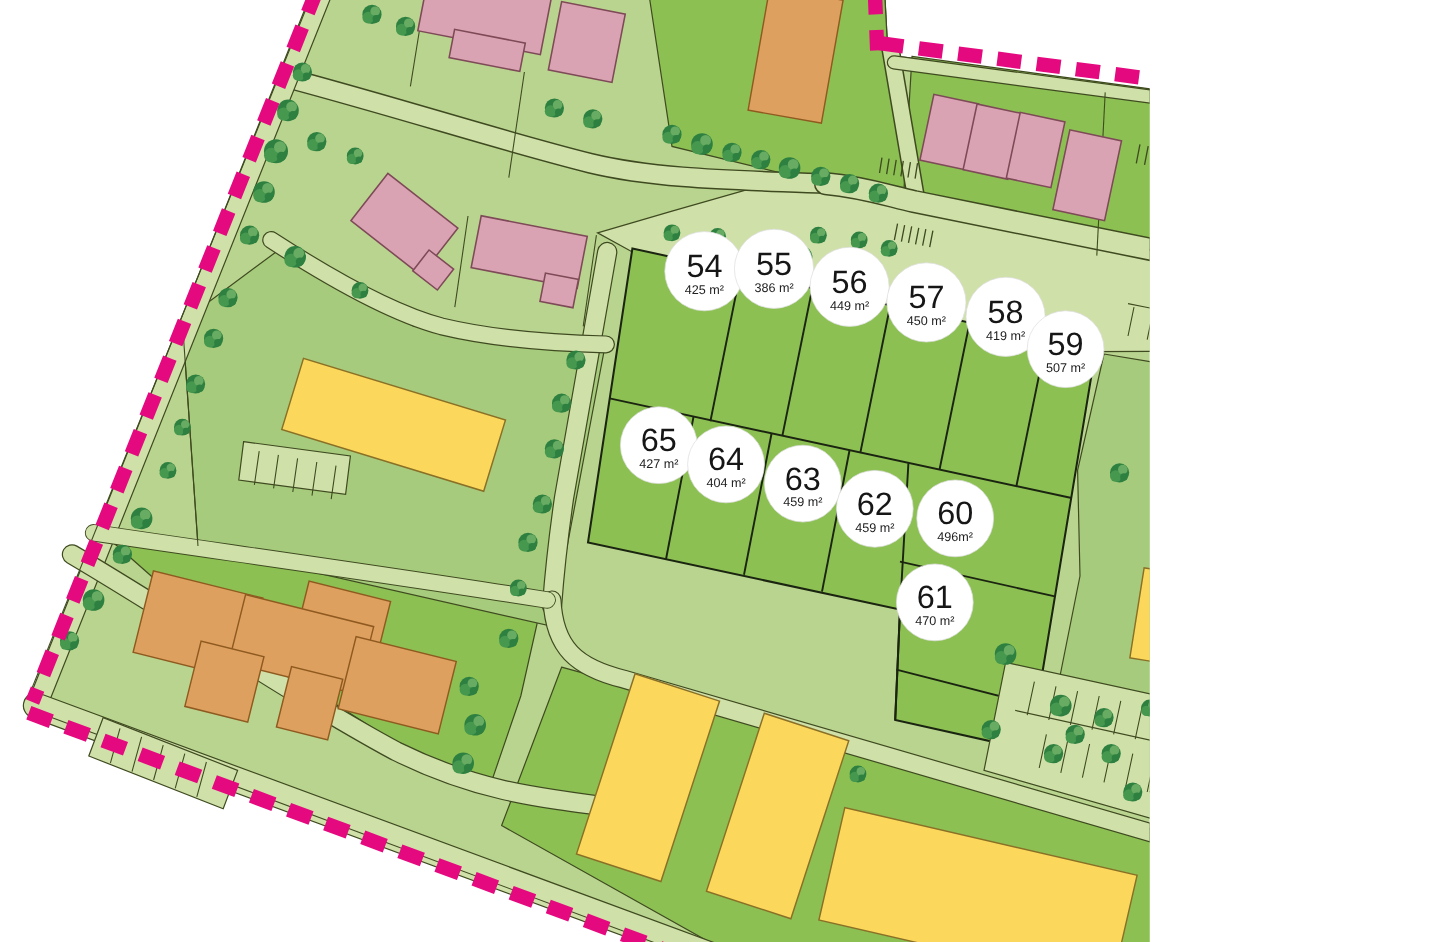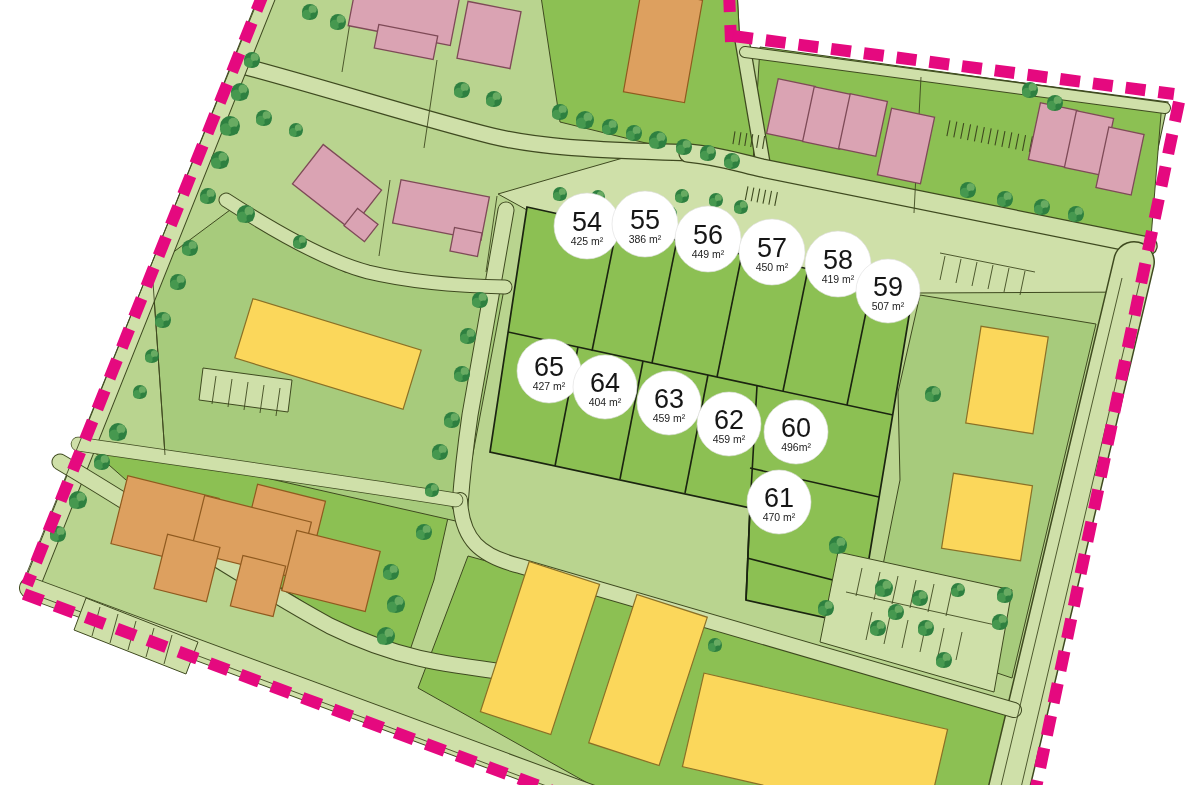--- a/index.html
+++ b/index.html
@@ -1,16 +1,16 @@
 <!DOCTYPE html>
 <html style="--boundary: #e5097f; --base_green: #b9d48f; --road_green: #cfe0a9; --block_green: #a7cb7c; --lot_green: #8cc053; --line_dark: #3f4a20; --building_pink: #daa3b3; --building_yellow: #fbd75b; --building_orange: #dda05f; --tree_dark: #2e8040; --tree_mid: #46984f; --tree_light: #68ab62;"><head>
 <meta charset="utf-8">
 <style>
   html,body{margin:0;padding:0;background:#ffffff;}
-  .stage{width:1200px;height:785px;overflow:hidden;position:relative;background:#fff;
+  .stage{width:958px;height:785px;overflow:hidden;position:relative;background:#fff;
          font-family:"Liberation Sans", sans-serif;}
   svg{display:block;}
 
   .c-base   {fill:var(--base_green);stroke:var(--line_dark);stroke-width:1.1;}
   .c-block  {fill:var(--block_green);stroke:var(--line_dark);stroke-width:1;}
   .c-lot    {fill:var(--lot_green);stroke:var(--line_dark);stroke-width:1;}
   .c-road-f {fill:var(--road_green);stroke:var(--line_dark);stroke-width:1;}
   .road-case{fill:none;stroke:var(--line_dark);stroke-linecap:round;}
   .road-fill{fill:none;stroke:var(--road_green);stroke-linecap:round;}
   .thin     {fill:none;stroke:var(--line_dark);stroke-width:0.9;}

